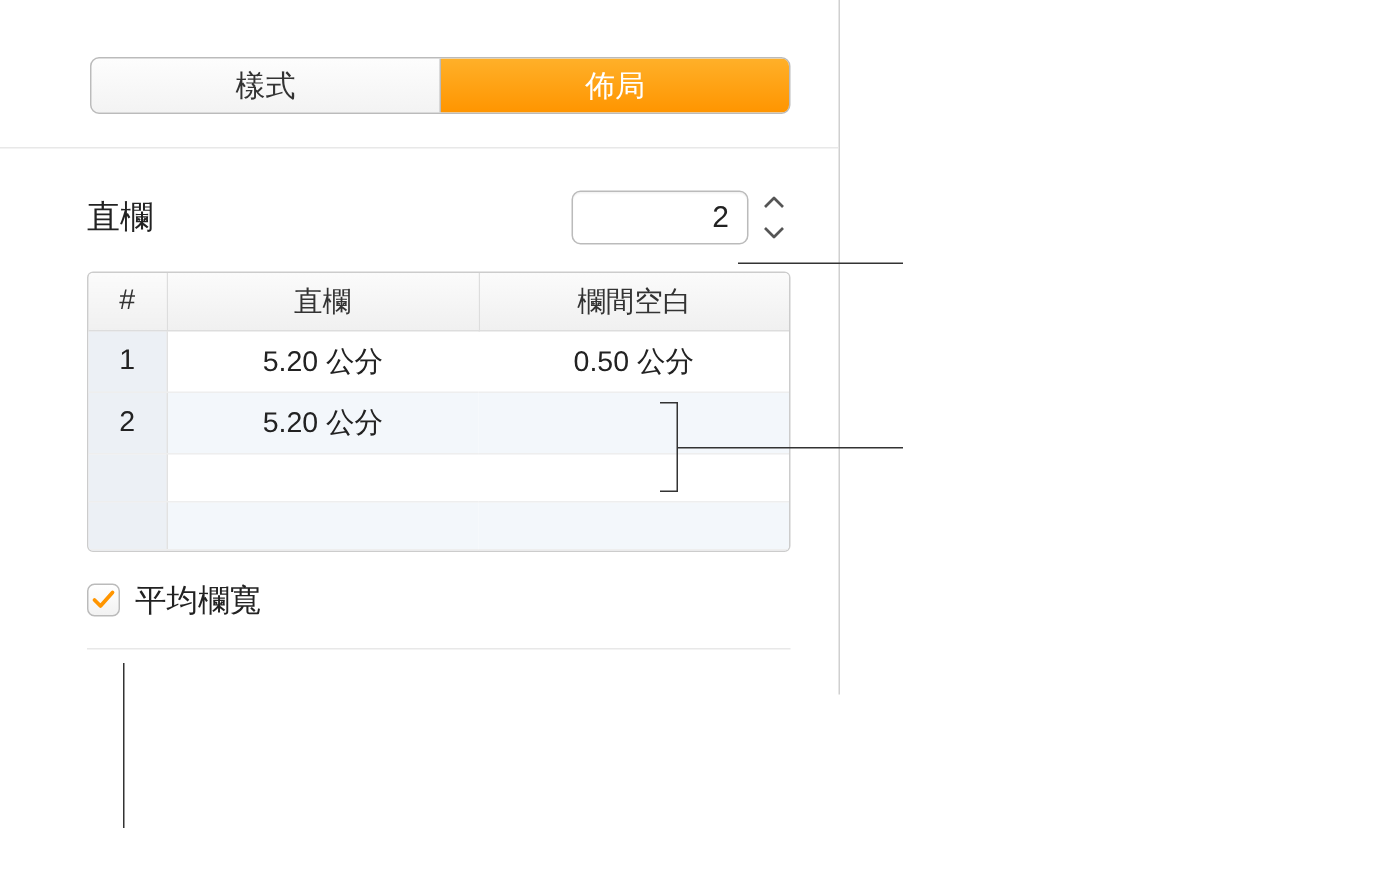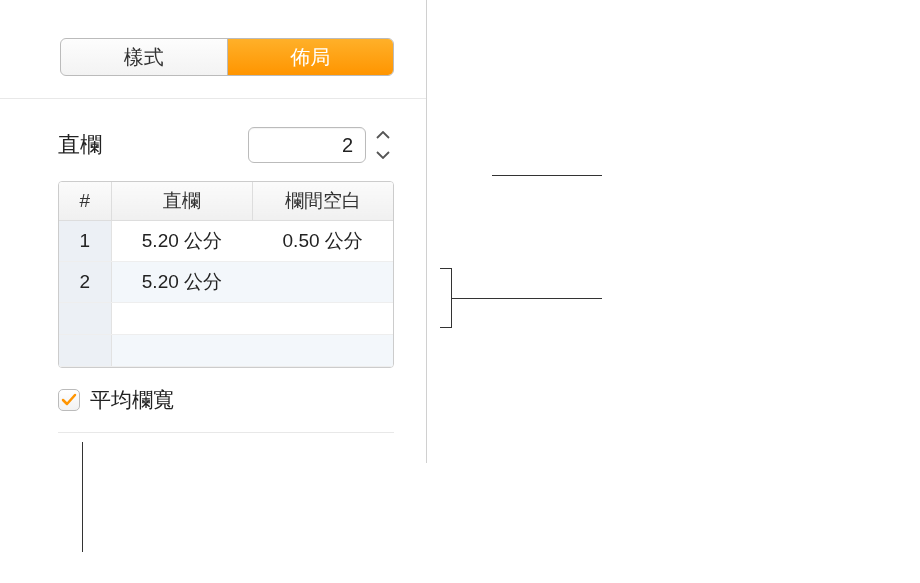--- a/index.html
+++ b/index.html
@@ -8,21 +8,21 @@
       padding: 0;
     }
     body {
       font-family: -apple-system, "Helvetica Neue", Arial, sans-serif;
       background: #fff;
       width: 920px;
       height: 583px;
       position: relative;
     }
     .panel {
-      width: 427px;
+      width: 560px;
       border-right: 1px solid #d0d0d0;
       position: relative;
       padding-bottom: 20px;
     }
     .tabs-row {
       padding: 38px 32px 22px 60px;
       border-bottom: 1px solid #e8e8e8;
     }
     .segmented {
       display: flex;

